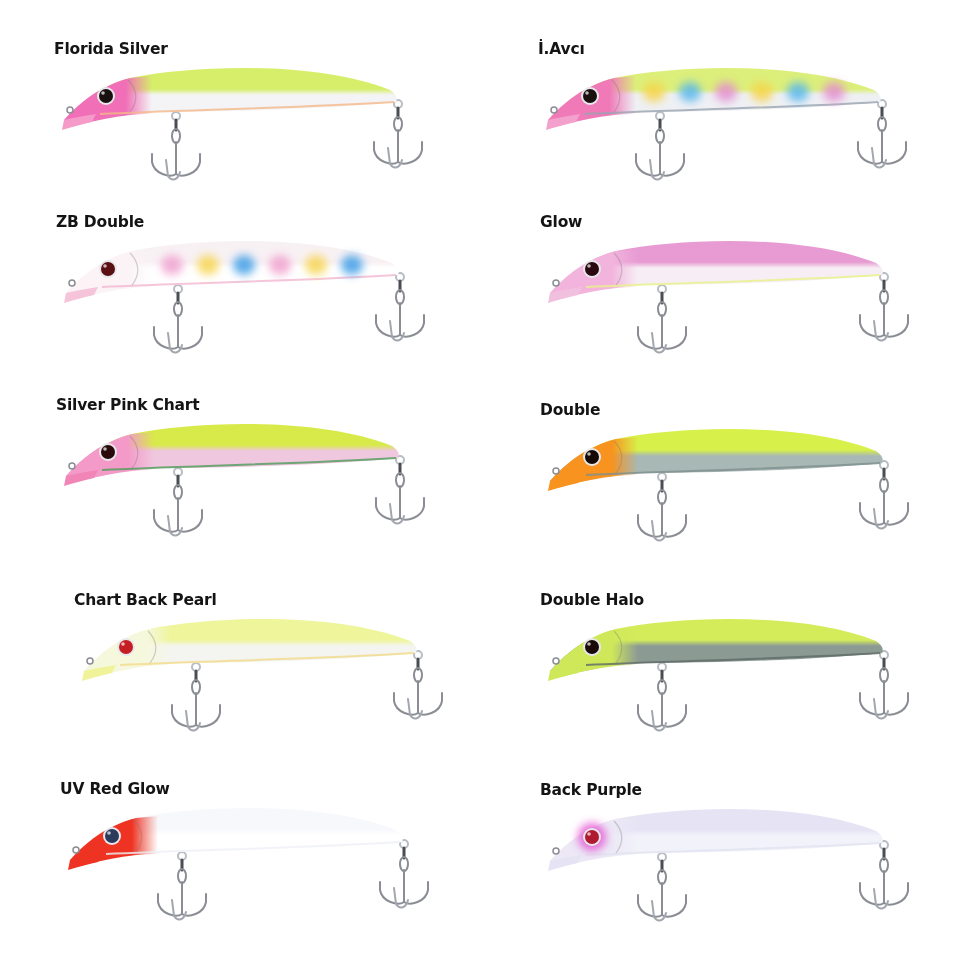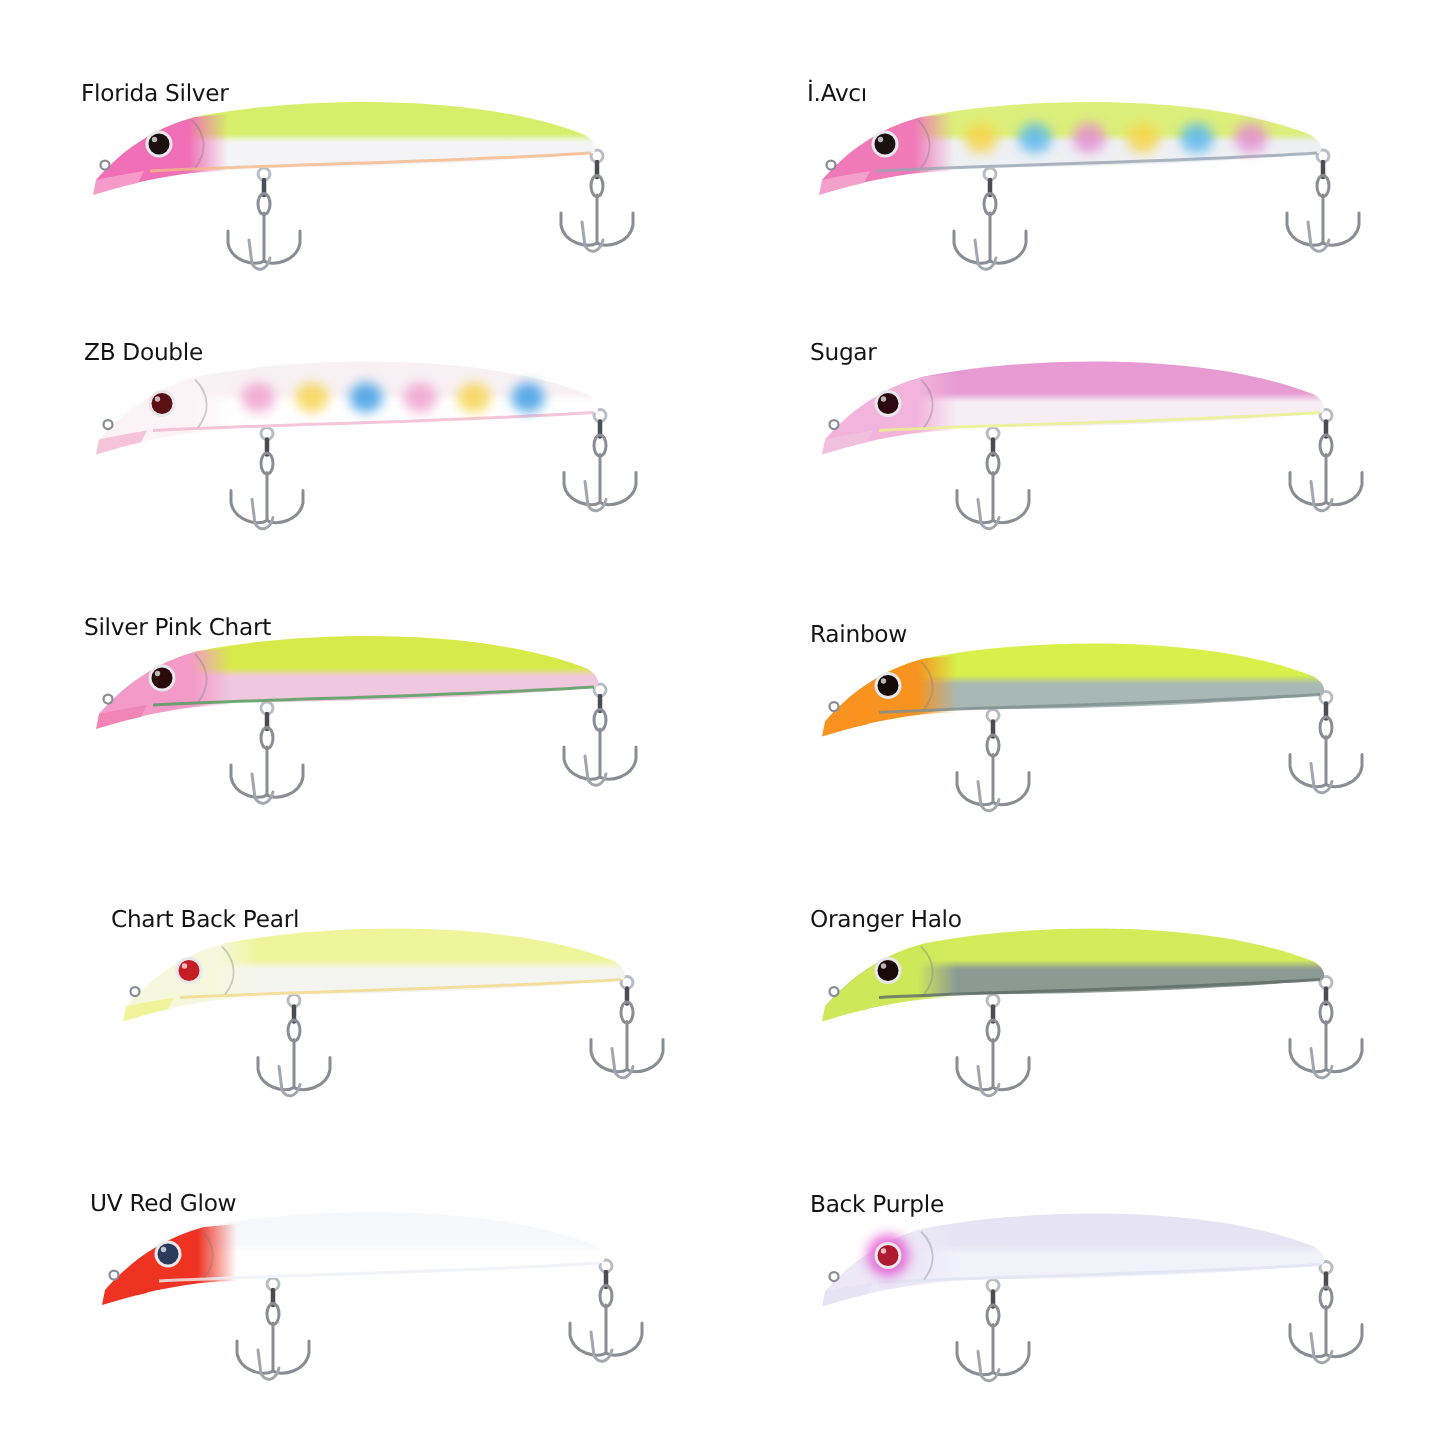--- a/index.html
+++ b/index.html
@@ -1,18 +1,18 @@
 <!DOCTYPE html>
 <html><head>
 <meta charset="utf-8">
 <style>
   html, body { margin: 0; padding: 0; background: #ffffff; }
   body { width: 960px; height: 960px; position: relative; overflow: hidden; font-family: "DejaVu Sans", sans-serif; }
   .cell { position: absolute; width: 440px; height: 190px; }
-  .label { position: absolute; left: 14px; top: 0; font-size: 15.5px; font-weight: normal; color: #141414; letter-spacing: -0.2px; white-space: nowrap; margin-top: 13px; }
+  .label { position: absolute; left: 14px; top: 0; font-size: 15.5px; font-weight: bold; color: #141414; letter-spacing: -0.2px; white-space: nowrap; }
   .lure { position: absolute; left: 0; top: 0; }
 </style>
 </head>
 <body>
 
 <div class="cell" style="left:40px;top:40px;">
     <svg width="440" height="190" viewBox="0 0 440 190" class="lure">
       <defs>
         <linearGradient id="g0" x1="0" y1="0" x2="0" y2="1">
           <stop offset="0" stop-color="#d6ee6a"></stop>
@@ -206,21 +206,21 @@
       <path d="M24 80 C40 62 60 46 90 38 C160 24 280 22 350 50 C356 54 358 58 356 62 C300 68 200 72 110 72 C80 74 50 82 24 88 Z" fill="url(#g3)"></path>
       <path d="M24 80 C40 62 60 46 90 38 L112 36 L112 74 C80 74 50 82 24 88 Z" fill="url(#h3)"></path>
       <path d="M24 80 C32 78 44 76 56 74 L52 82 C42 84 32 87 22 90 Z" fill="#f2c0df"></path>
       <path d="M60 74 C140 70 260 68 354 62" fill="none" stroke="#e8f28a" stroke-width="2" opacity="0.8"></path>
       <path d="M88 40 C98 50 98 62 90 72" fill="none" stroke="rgba(120,120,130,0.35)" stroke-width="1.2"></path>
       <circle cx="66" cy="56" r="9" fill="#e8e8ec"></circle>
       <circle cx="66" cy="56" r="7" fill="#2a0a10"></circle>
       <circle cx="63" cy="53" r="1.8" fill="rgba(255,255,255,0.7)"></circle>
       <circle cx="30" cy="70" r="3" fill="none" stroke="#8a8d94" stroke-width="1.5"></circle>
     </svg>
-  <span class="label">Sugar</span>
+  <span class="label">Glow</span>
 </div>
 <div class="cell" style="left:42px;top:396px;">
     <svg width="440" height="190" viewBox="0 0 440 190" class="lure">
       <defs>
         <linearGradient id="g4" x1="0" y1="0" x2="0" y2="1">
           <stop offset="0" stop-color="#d8ea4a"></stop>
           <stop offset="0.35" stop-color="#d8ea4a"></stop>
           <stop offset="0.45" stop-color="#efc7de"></stop>
           <stop offset="1" stop-color="#efc7de"></stop>
         </linearGradient>
@@ -302,21 +302,21 @@
       <path d="M24 80 C40 62 60 46 90 38 C160 24 280 22 350 50 C356 54 358 58 356 62 C300 68 200 72 110 72 C80 74 50 82 24 88 Z" fill="url(#g5)"></path>
       <path d="M24 80 C40 62 60 46 90 38 L112 36 L112 74 C80 74 50 82 24 88 Z" fill="url(#h5)"></path>
       <path d="M24 80 C32 78 44 76 56 74 L52 82 C42 84 32 87 22 90 Z" fill="#f7931e"></path>
       <path d="M60 74 C140 70 260 68 354 62" fill="none" stroke="#7e8f8e" stroke-width="2" opacity="0.8"></path>
       <path d="M88 40 C98 50 98 62 90 72" fill="none" stroke="rgba(120,120,130,0.35)" stroke-width="1.2"></path>
       <circle cx="66" cy="56" r="9" fill="#e8e8ec"></circle>
       <circle cx="66" cy="56" r="7" fill="#160a06"></circle>
       <circle cx="63" cy="53" r="1.8" fill="rgba(255,255,255,0.7)"></circle>
       <circle cx="30" cy="70" r="3" fill="none" stroke="#8a8d94" stroke-width="1.5"></circle>
     </svg>
-  <span class="label">Rainbow</span>
+  <span class="label">Double</span>
 </div>
 <div class="cell" style="left:60px;top:591px;">
     <svg width="440" height="190" viewBox="0 0 440 190" class="lure">
       <defs>
         <linearGradient id="g6" x1="0" y1="0" x2="0" y2="1">
           <stop offset="0" stop-color="#eef59a"></stop>
           <stop offset="0.35" stop-color="#eef59a"></stop>
           <stop offset="0.45" stop-color="#f4f5f0"></stop>
           <stop offset="1" stop-color="#f4f5f0"></stop>
         </linearGradient>
@@ -398,21 +398,21 @@
       <path d="M24 80 C40 62 60 46 90 38 C160 24 280 22 350 50 C356 54 358 58 356 62 C300 68 200 72 110 72 C80 74 50 82 24 88 Z" fill="url(#g7)"></path>
       <path d="M24 80 C40 62 60 46 90 38 L112 36 L112 74 C80 74 50 82 24 88 Z" fill="url(#h7)"></path>
       <path d="M24 80 C32 78 44 76 56 74 L52 82 C42 84 32 87 22 90 Z" fill="#cfe85a"></path>
       <path d="M60 74 C140 70 260 68 354 62" fill="none" stroke="#5e6a66" stroke-width="2" opacity="0.8"></path>
       <path d="M88 40 C98 50 98 62 90 72" fill="none" stroke="rgba(120,120,130,0.35)" stroke-width="1.2"></path>
       <circle cx="66" cy="56" r="9" fill="#e8e8ec"></circle>
       <circle cx="66" cy="56" r="7" fill="#1a0a08"></circle>
       <circle cx="63" cy="53" r="1.8" fill="rgba(255,255,255,0.7)"></circle>
       <circle cx="30" cy="70" r="3" fill="none" stroke="#8a8d94" stroke-width="1.5"></circle>
     </svg>
-  <span class="label">Oranger Halo</span>
+  <span class="label">Double Halo</span>
 </div>
 <div class="cell" style="left:46px;top:780px;">
     <svg width="440" height="190" viewBox="0 0 440 190" class="lure">
       <defs>
         <linearGradient id="g8" x1="0" y1="0" x2="0" y2="1">
           <stop offset="0" stop-color="#f7f8fc"></stop>
           <stop offset="0.35" stop-color="#f7f8fc"></stop>
           <stop offset="0.45" stop-color="#ffffff"></stop>
           <stop offset="1" stop-color="#ffffff"></stop>
         </linearGradient>

